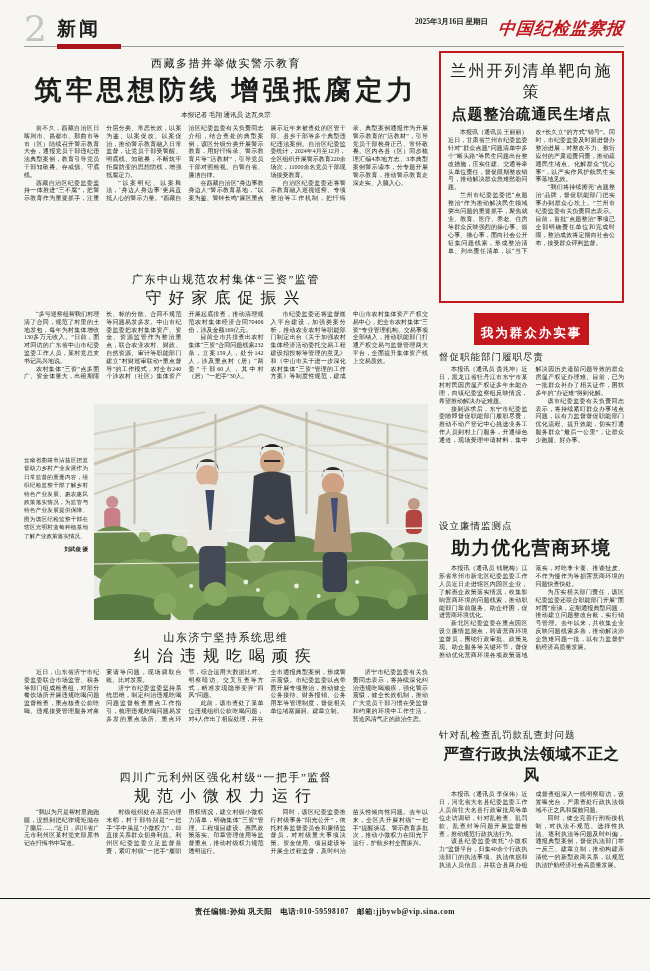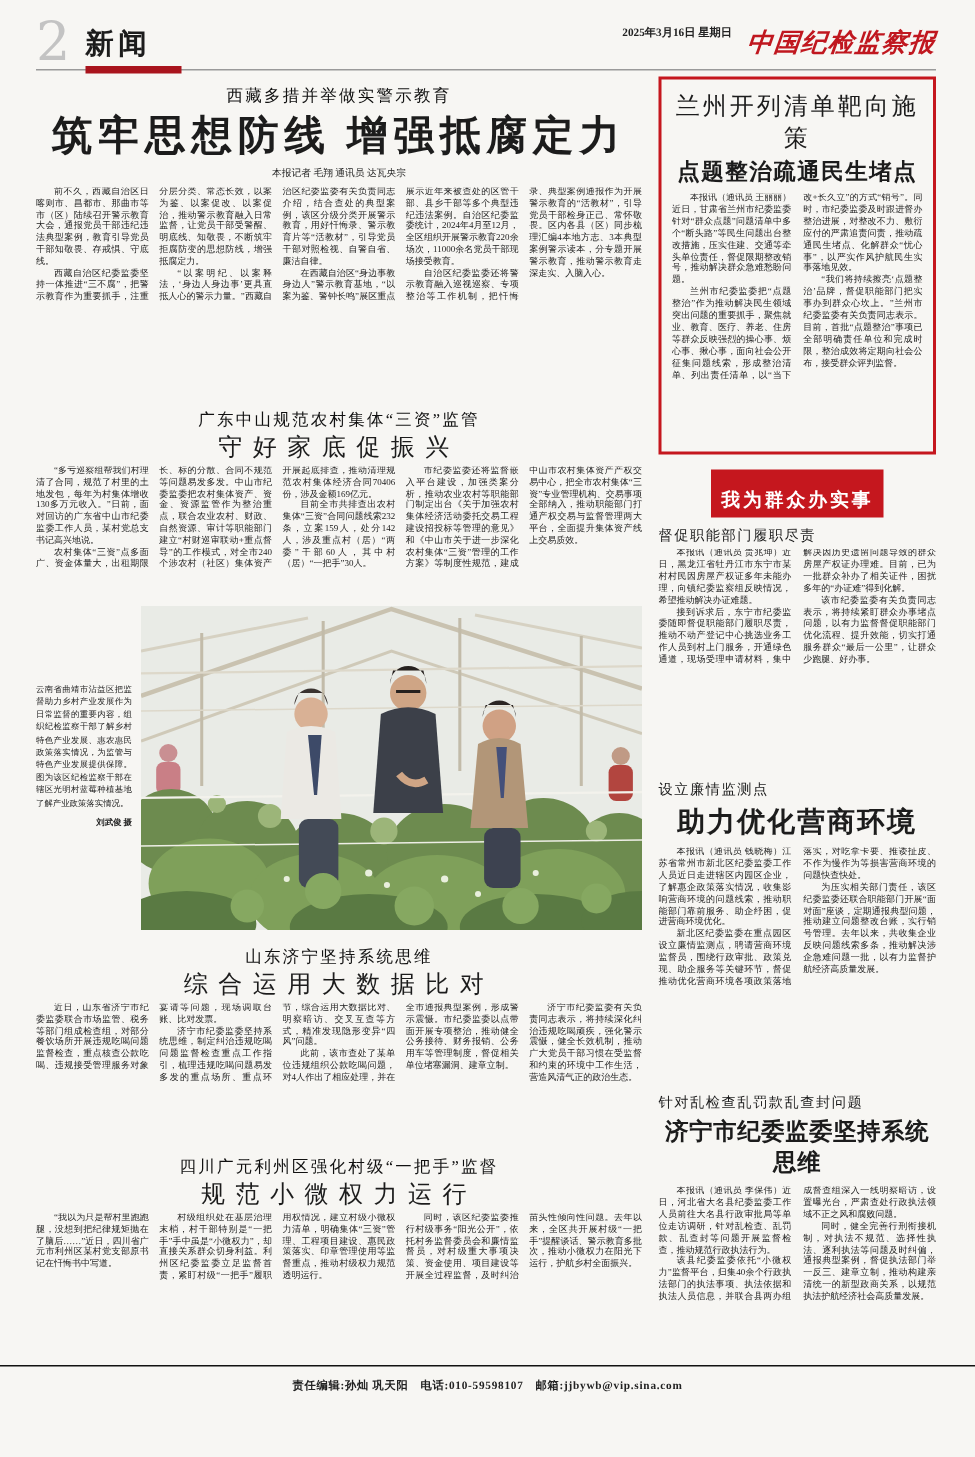--- a/index.html
+++ b/index.html
@@ -52,21 +52,21 @@
   .box-kicker{text-align:center;font-size:16px;letter-spacing:2px;margin:2px 0 2px;}
   .box-headline{text-align:center;font-size:15px;font-weight:900;letter-spacing:1px;margin:0 0 5px;}
   .banner{background:#c5171e;color:#fff;text-align:center;font-size:12.5px;font-weight:bold;
           letter-spacing:2px;width:62%;margin:10px auto 6px;padding:12px 0 3px;}
   .headline-md{text-align:center;font-size:20px;font-weight:900;letter-spacing:4px;margin:1px 0 5px;}
   .headline-md2{text-align:center;font-size:18.5px;font-weight:900;letter-spacing:1.5px;margin:1px 0 5px;}
   .headline-sm{text-align:center;font-size:15.5px;font-weight:900;letter-spacing:0.5px;margin:1px 0 5px;}
   .rc-kicker{text-align:left;font-size:9.5px;letter-spacing:1px;margin:6px 0 2px;}
 
   
-  .footer{position:absolute;left:0;right:0;bottom:0;height:26px;border-top:1px solid #111;
+  .footer{position:absolute;left:0;right:0;bottom:12px;height:26px;border-top:1px solid #111;
           display:flex;align-items:center;justify-content:center;}
   .footer-text{font-size:7.5px;font-weight:bold;color:#222;letter-spacing:0.5px;}
 </style>
 </head>
 <body>
 
 <div class="page">
 
   <div class="header">
     <div class="pagenum">2</div>
@@ -194,21 +194,21 @@
                   <circle cx="260" cy="178" r="2"></circle>
                   <circle cx="222" cy="192" r="2"></circle>
               </g>
             </svg>
           </div>
         </div>
       </div>
 
       <div style="margin-top:10px;">
         <div class="kicker">山东济宁坚持系统思维</div>
-        <div class="headline-lg">综合运用大数据比对</div>
+        <div class="headline-lg">纠治违规吃喝顽疾</div>
         <div class="body-cols-5 h93">
             <p class="para">近日，山东省济宁市纪委监委联合市场监管、税务等部门组成检查组，对部分餐饮场所开展违规吃喝问题监督检查，重点核查公款吃喝、违规接受管理服务对象宴请等问题，现场调取台账、比对发票。</p>
             <p class="para">济宁市纪委监委坚持系统思维，制定纠治违规吃喝问题监督检查重点工作指引，梳理违规吃喝问题易发多发的重点场所、重点环节，综合运用大数据比对、明察暗访、交叉互查等方式，精准发现隐形变异“四风”问题。</p>
             <p class="para">此前，该市查处了某单位违规组织公款吃喝问题，对4人作出了相应处理，并在全市通报典型案例，形成警示震慑。市纪委监委以点带面开展专项整治，推动健全公务接待、财务报销、公务用车等管理制度，督促相关单位堵塞漏洞、建章立制。</p>
             <p class="para">济宁市纪委监委有关负责同志表示，将持续深化纠治违规吃喝顽疾，强化警示震慑，健全长效机制，推动广大党员干部习惯在受监督和约束的环境中工作生活，营造风清气正的政治生态。</p>
           </div>
       </div>
 
       <div style="margin-top:8px;">
         <div class="kicker">四川广元利州区强化村级“一把手”监督</div>
@@ -250,21 +250,21 @@
         <div class="headline-md2">助力优化营商环境</div>
         <div class="body-cols-2 h158">
             <p class="para">本报讯（通讯员 钱晓梅）江苏省常州市新北区纪委监委工作人员近日走进辖区内园区企业，了解惠企政策落实情况，收集影响营商环境的问题线索，推动职能部门靠前服务、助企纾困，促进营商环境优化。</p>
             <p class="para">新北区纪委监委在重点园区设立廉情监测点，聘请营商环境监督员，围绕行政审批、政策兑现、助企服务等关键环节，督促推动优化营商环境各项政策落地落实，对吃拿卡要、推诿扯皮、不作为慢作为等损害营商环境的问题快查快处。</p>
             <p class="para">为压实相关部门责任，该区纪委监委还联合职能部门开展“面对面”座谈，定期通报典型问题，推动建立问题整改台账，实行销号管理。去年以来，共收集企业反映问题线索多条，推动解决涉企急难问题一批，以有力监督护航经济高质量发展。</p>
           </div>
       </div>
 
       <div style="margin-top:6px;">
         <div class="rc-kicker">针对乱检查乱罚款乱查封问题</div>
-        <div class="headline-sm">济宁市纪委监委坚持系统思维</div>
+        <div class="headline-sm">严查行政执法领域不正之风</div>
         <div class="body-cols-2 h146">
             <p class="para">本报讯（通讯员 李保伟）近日，河北省大名县纪委监委工作人员前往大名县行政审批局等单位走访调研，针对乱检查、乱罚款、乱查封等问题开展监督检查，推动规范行政执法行为。</p>
             <p class="para">该县纪委监委依托“小微权力”监督平台，归集40余个行政执法部门的执法事项、执法依据和执法人员信息，并联合县两办组成督查组深入一线明察暗访，设置曝光台，严肃查处行政执法领域不正之风和腐败问题。</p>
             <p class="para">同时，健全完善行刑衔接机制，对执法不规范、选择性执法、逐利执法等问题及时纠偏，通报典型案例，督促执法部门举一反三、建章立制，推动构建亲清统一的新型政商关系，以规范执法护航经济社会高质量发展。</p>
           </div>
       </div>
 
     </div>
   </div>
 

